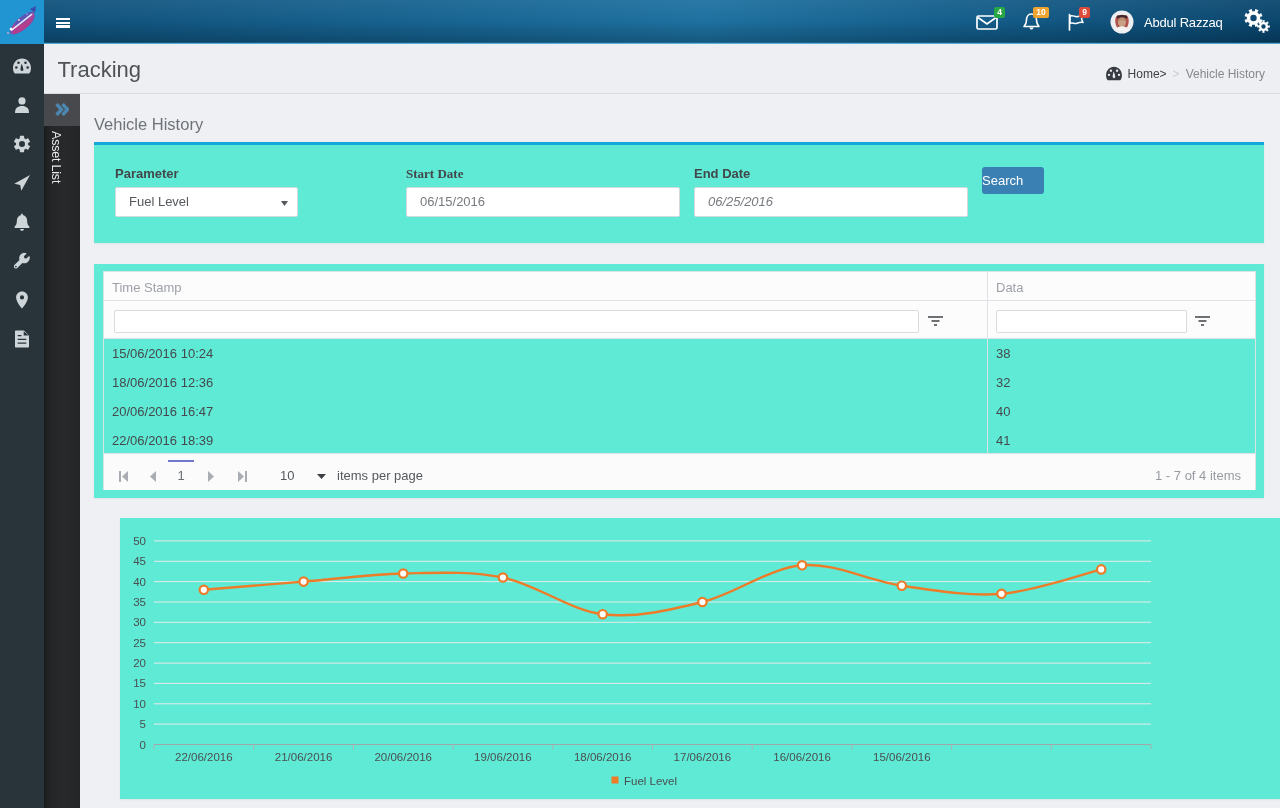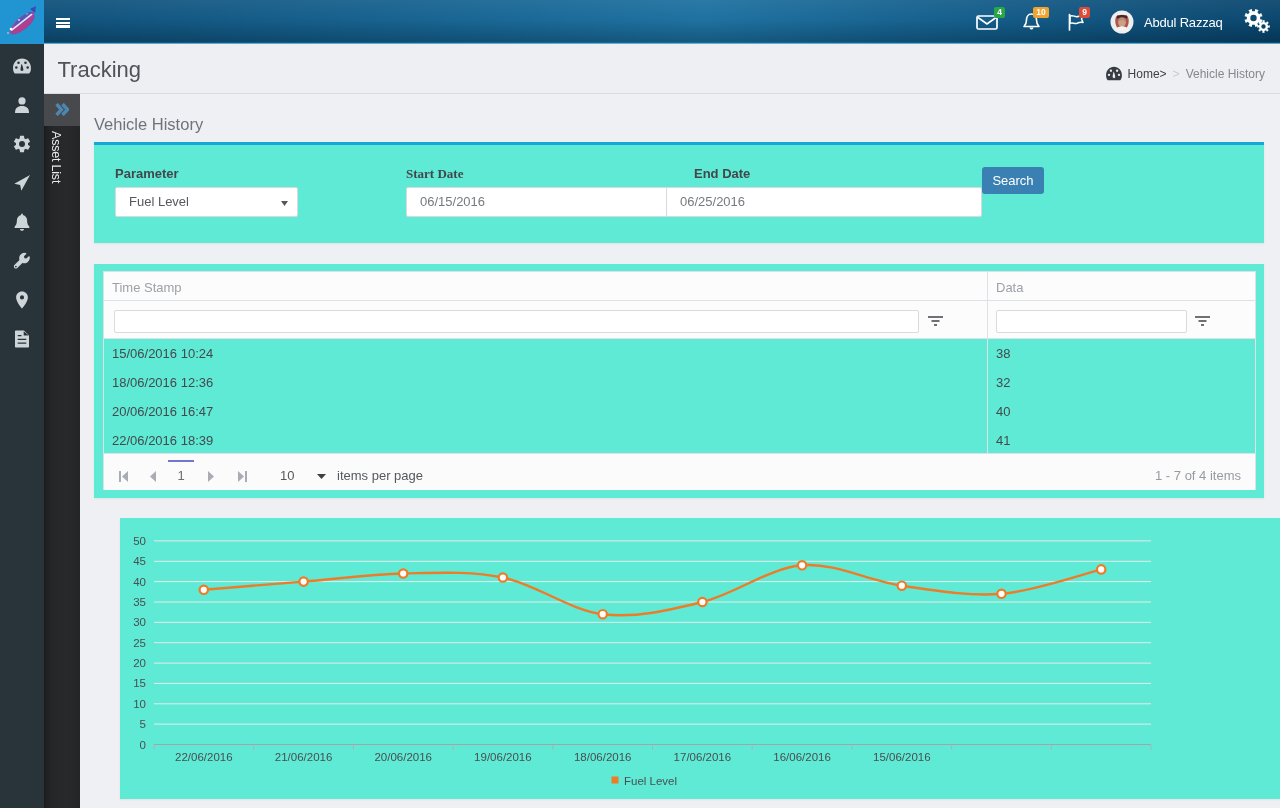--- a/index.html
+++ b/index.html
@@ -28,21 +28,21 @@
 .crumb .sep { color:#c9cdd3; padding:0 6px; }
 .crumb .cur { color:#85888d; }
 .content { position:absolute; left:80px; top:94px; width:1200px; height:714px; background:#eef0f4; }
 .secttitle { position:absolute; left:14px; top:21px; font-size:16.5px; color:#6f7377; }
 .panel { position:absolute; left:14px; width:1170px; background:#5eead4; box-shadow:0 1px 2px rgba(0,0,0,0.06); }
 .fpanel { top:48px; height:101px; border-top:3px solid #14a7da; }
 .flabel { position:absolute; top:21px; font-size:13px; font-weight:bold; color:#43474c; }
 .finput { position:absolute; top:42px; height:30px; border:1px solid #d6dade; border-radius:2px; background:#fff;
   font-size:13px; color:#767a7f; line-height:28px; padding-left:13px; }
 .sbtn { position:absolute; left:888px; top:22px; width:62px; height:27px; background:#3a80b3; border-radius:3px;
-  color:#fff; font-size:13px; text-align:center; line-height:27px; }
+  color:#fff; font-size:13px; text-align:left; line-height:27px; }
 .gpanel { top:170px; height:234px; }
 .grid { position:absolute; left:9px; top:7px; width:1153px; height:219px; border:1px solid #dee2e6; font-size:13px; }
 .ghead { position:absolute; left:0; top:0; width:100%; height:29px; background:#fcfcfc; border-bottom:1px solid #dee2e6; color:#9da1a7; }
 .gfilter { position:absolute; left:0; top:29px; width:100%; height:38px; background:#fcfcfc; border-bottom:1px solid #dee2e6; }
 .fbox { position:absolute; top:9px; height:23px; border:1px solid #d8dcdf; border-radius:2px; background:#fff; }
 .grow { position:absolute; left:0; width:100%; height:29px; color:#45494e; }
 .gcell1 { position:absolute; left:8px; top:8px; }
 .gcell2 { position:absolute; left:892px; top:8px; }
 .coldiv { position:absolute; left:883px; top:0; width:1px; height:181px; background:#dee2e6; }
 .pager { position:absolute; left:0; top:181px; width:100%; height:37px; background:#fbfbfb; border-top:1px solid #dee2e6; color:#55585c; }
@@ -176,21 +176,21 @@
   <div class="panel fpanel">
     <span class="flabel" style="left:21px;">Parameter</span>
     <span class="flabel" style="left:312px;font-family:Liberation Serif, serif;">Start Date</span>
     <span class="flabel" style="left:600px;">End Date</span>
     <div class="finput" style="left:21px; width:183px; color:#55585c;">Fuel Level
       <svg width="7" height="5" viewBox="0 0 7 5" style="position:absolute; right:9px; top:13px;">
           <path d="M0 0 L7 0 L3.5 5 Z" fill="#55585c"></path>
         </svg>
     </div>
     <div class="finput" style="left:312px; width:274px;">06/15/2016</div>
-    <div class="finput" style="left:572px; width:316px;">06/25/2016</div>
+    <div class="finput" style="left:600px; width:274px;font-style:italic;">06/25/2016</div>
     <div class="sbtn">Search</div>
   </div>
 
   <div class="panel gpanel">
     <div class="grid">
       <div class="ghead">
         <span class="gcell1">Time Stamp</span>
         <span class="gcell2">Data</span>
       </div>
       <div class="gfilter">

